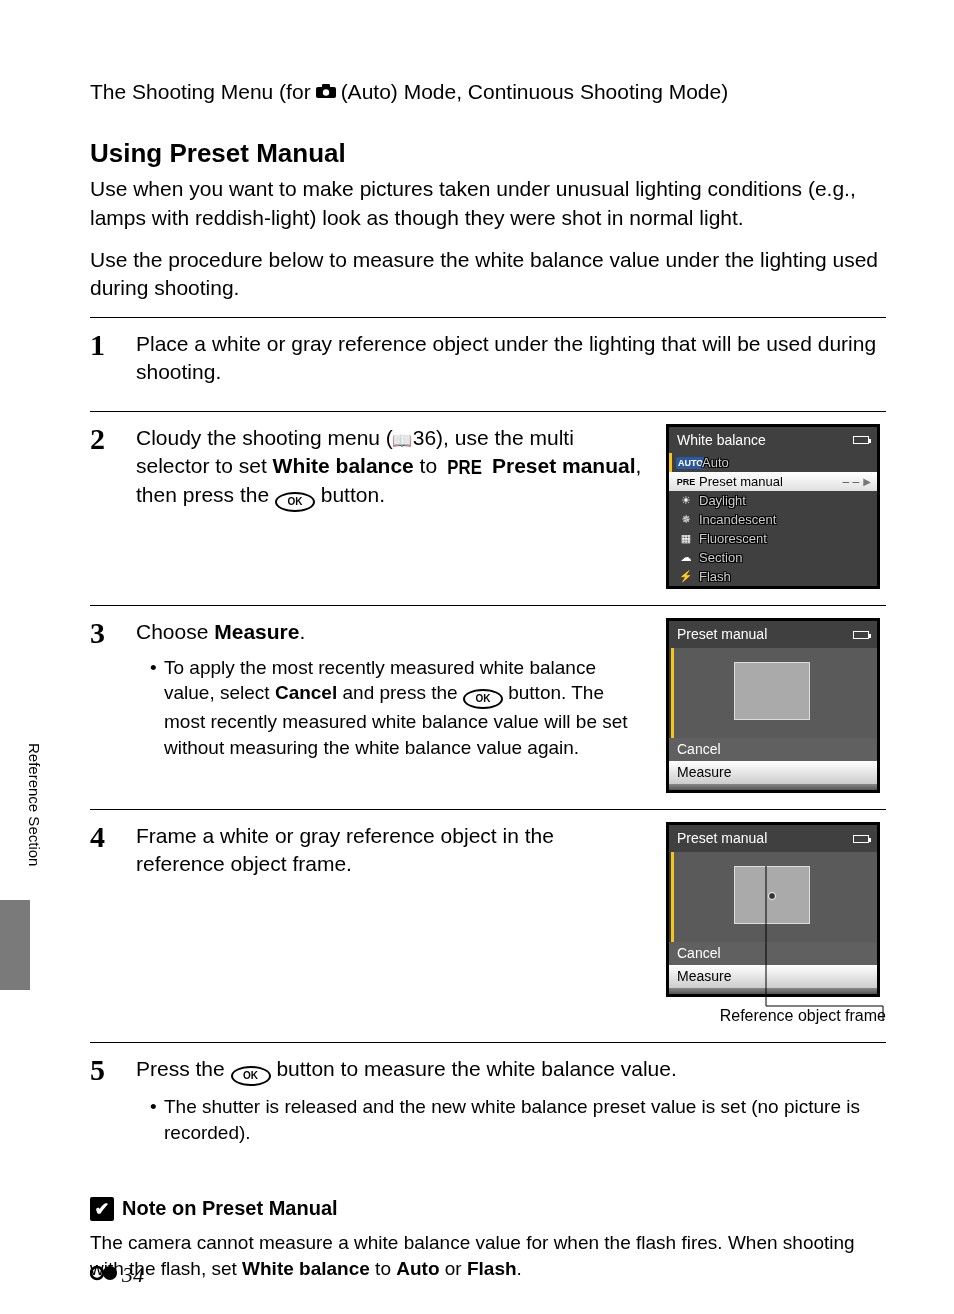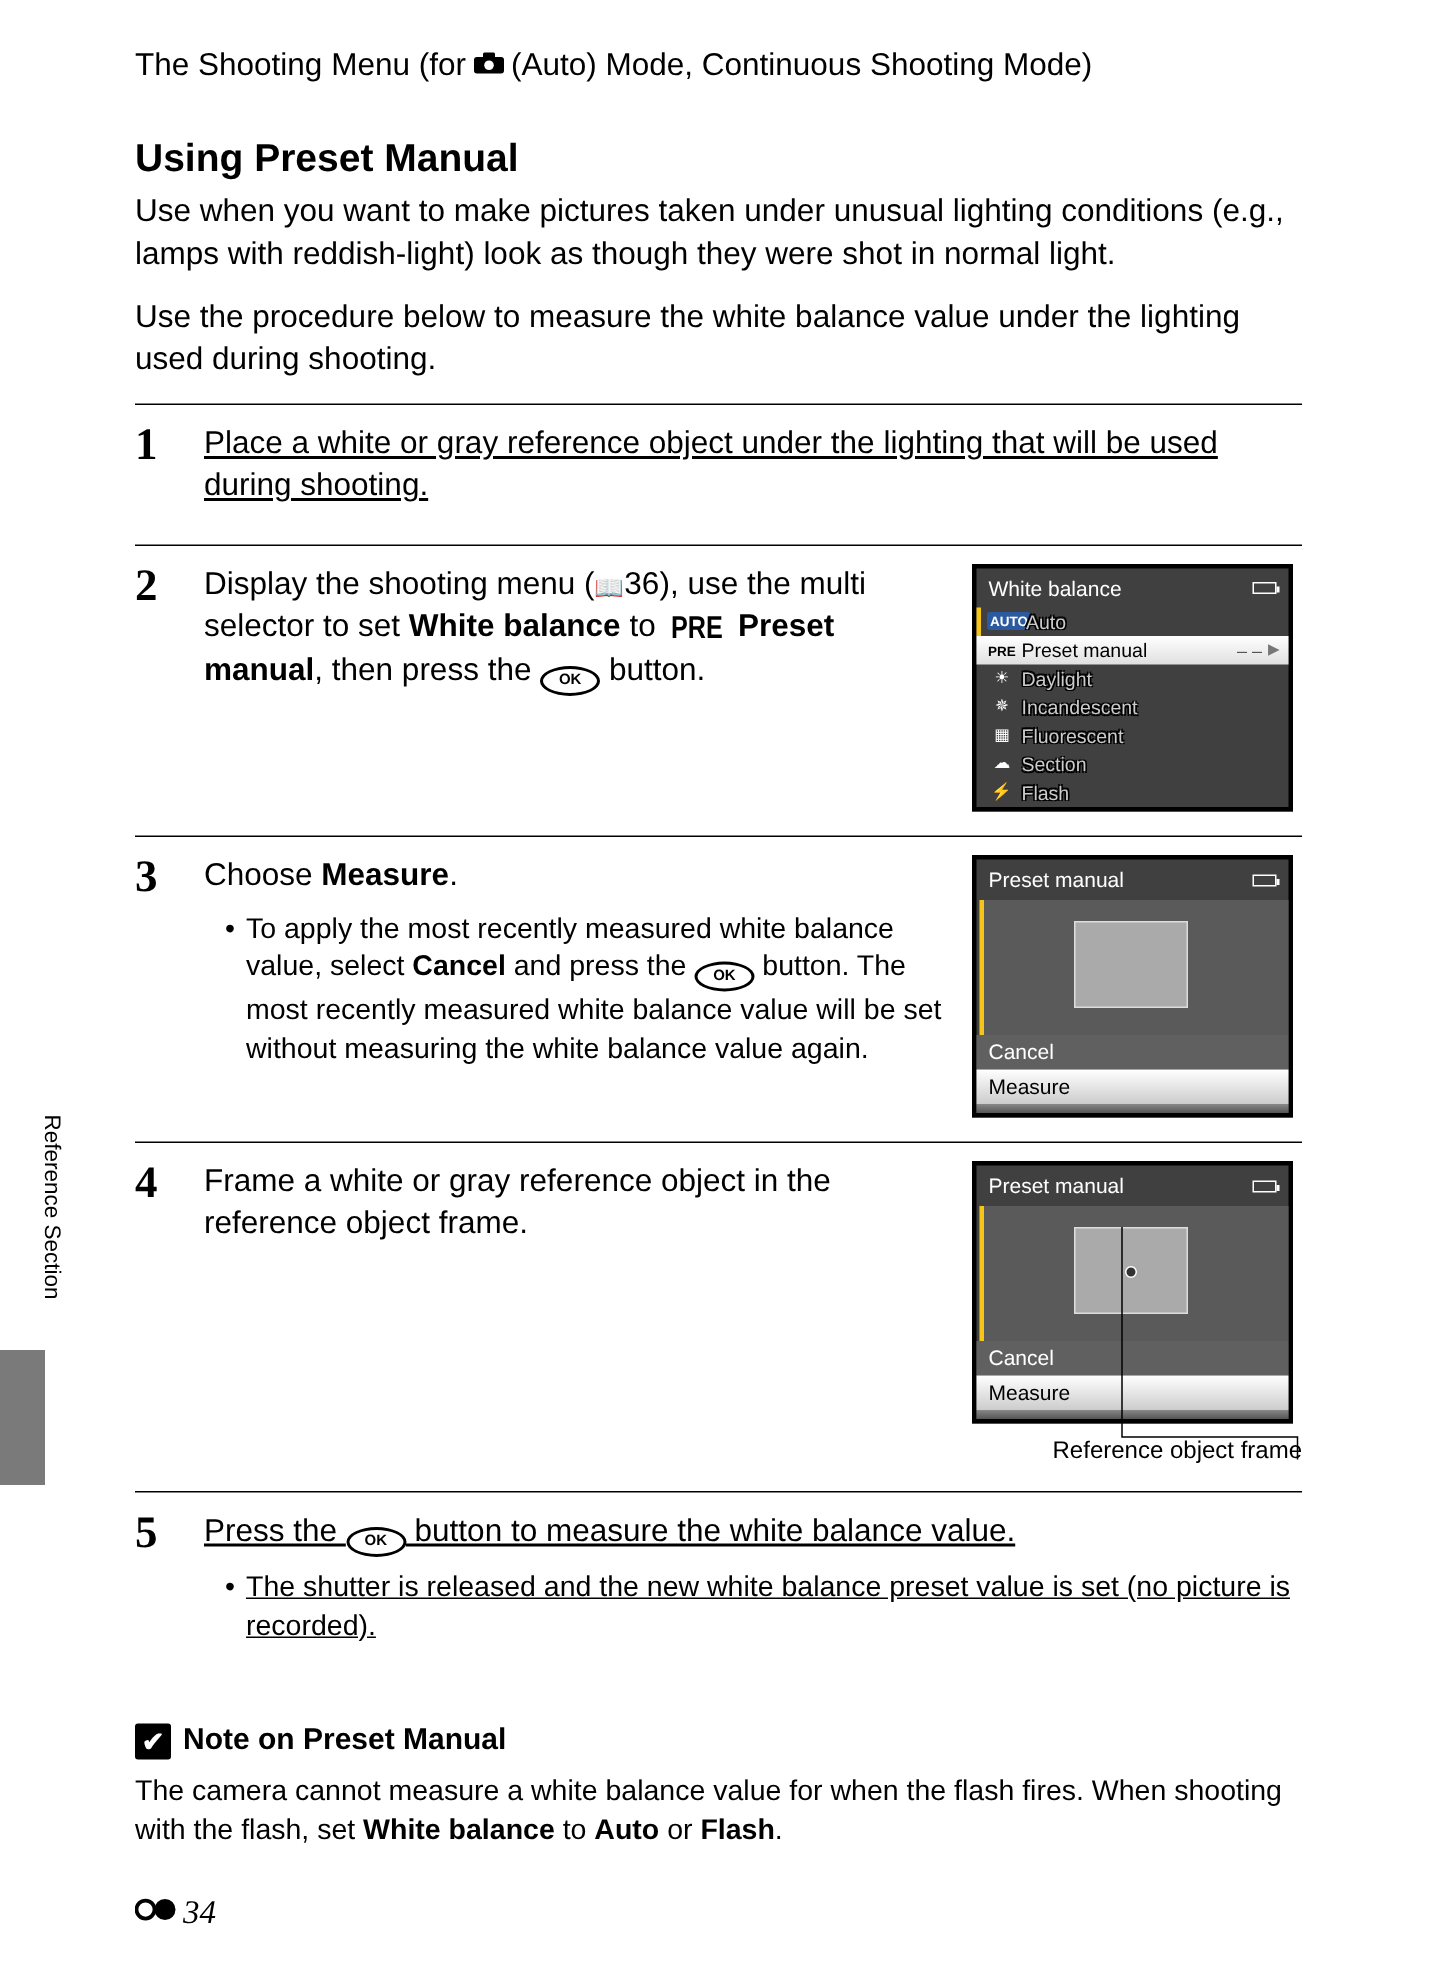--- a/index.html
+++ b/index.html
@@ -7,21 +7,22 @@
     font-family: "Segoe UI", "Helvetica Neue", Arial, sans-serif;
     background: #fff;
     color: #000;
     width: 954px;
     height: 1314px;
     position: relative;
     font-size: 21px;
     line-height: 1.35;
   }
   .page {
-    padding: 30px 86px 30px 90px;
+    padding: 30px 68px 30px 90px;
+    margin-top: 48px;
   }
   .header-line {
     font-size: 21px;
     margin-bottom: 30px;
     display: flex;
     align-items: center;
     gap: 4px;
   }
   .camera-icon {
     display: inline-block;
@@ -41,21 +42,21 @@
     align-items: flex-start;
   }
   .step-num {
     font-family: Georgia, "Times New Roman", serif;
     font-weight: 700;
     font-size: 30px;
     line-height: 1;
     flex: 0 0 28px;
     text-align: left;
   }
-  .step-body { flex: 1; text-decoration: underline; }
+  .step-body { flex: 1; }
   .step-main {
     font-size: 21px;
     margin-bottom: 8px;
   }
   .step-bullets {
     list-style: none;
     padding-left: 14px;
     font-size: 19px;
   }
   .step-bullets li { position: relative; padding-left: 14px; margin-bottom: 4px; }
@@ -238,21 +239,21 @@
       <div class="step-body">
         <div class="step-main">Place a white or gray reference object under the lighting that will be used during shooting.</div>
       </div>
     </div>
     <hr>
 
     <div class="step step-with-screen">
       <div class="step-num">2</div>
       <div class="text-col">
         <div class="step-main">
-          <span>Display the shooting menu (</span><span class="book-icon">📖</span><span>36</span><span>), use the multi selector to set </span><b>White balance</b><span> to </span>
+          <span>Cloudy the shooting menu (</span><span class="book-icon">📖</span><span>36</span><span>), use the multi selector to set </span><b>White balance</b><span> to </span>
           <span class="pre-label">PRE</span><b> Preset manual</b><span>, then press the </span><span class="ok-icon">OK</span><span> button.</span>
         </div>
       </div>
       <div class="screen-col">
         <div class="lcd">
           <div class="lcd-title">
             <span>White balance</span>
             <span class="battery-icon"></span>
           </div>
           <div class="wb-list">

